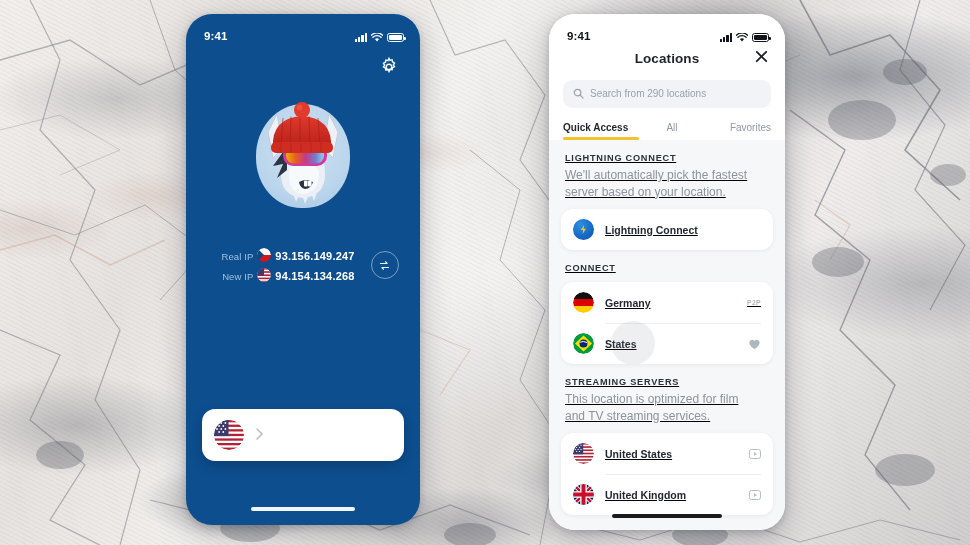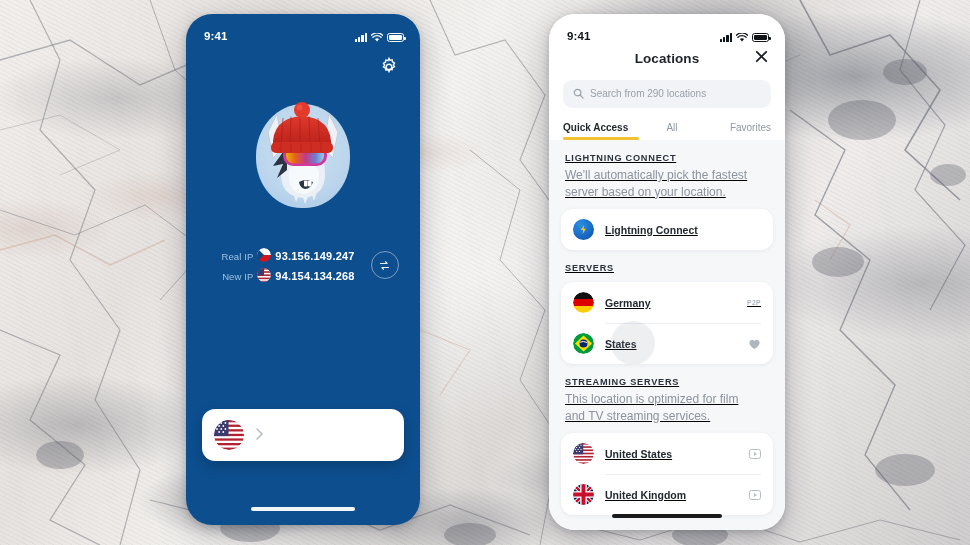--- a/index.html
+++ b/index.html
@@ -538,21 +538,21 @@
       <div class="row">
         <span class="lc-ico">
           <svg width="11" height="11" viewBox="0 0 12 12">
               <path d="M6.6 1 L3 6.6 H5.6 L5 11 L8.8 5.2 H6.2 Z" fill="#f5c524"></path>
             </svg>
         </span>
         <span class="row-label">Lightning Connect</span>
       </div>
     </div>
 
-    <div class="sec-title">SERVERS</div>
+    <div class="sec-title">CONNECT</div>
     <div class="card">
       <div class="row">
         <span class="row-flag">
           <svg width="21" height="21" viewBox="0 0 21 21">
               <clipPath id="de">
                 <circle cx="10.5" cy="10.5" r="10.5"></circle>
               </clipPath>
               <g clip-path="url(#de)">
                 <rect width="21" height="7" fill="#111111"></rect>
                 <rect y="7" width="21" height="7" fill="#dd0000"></rect>

